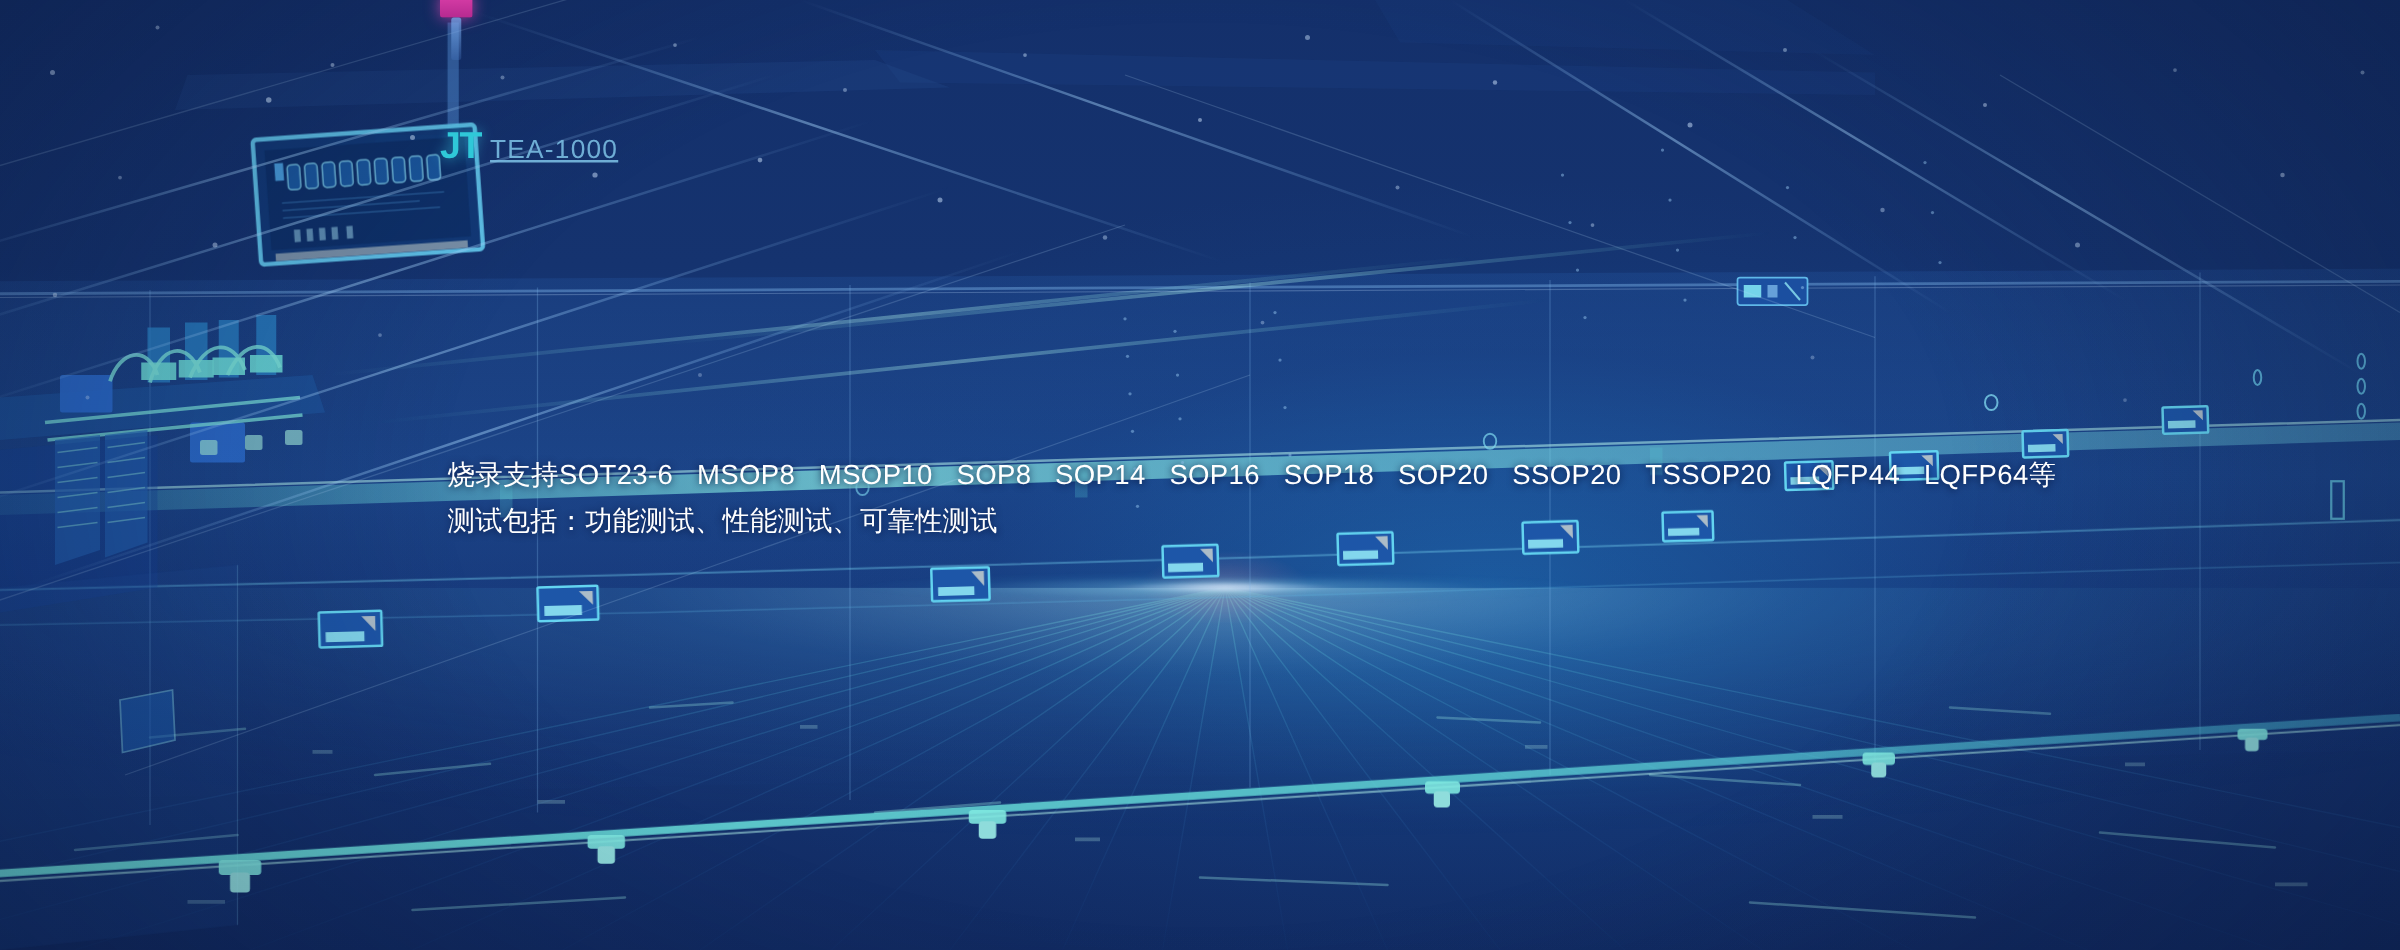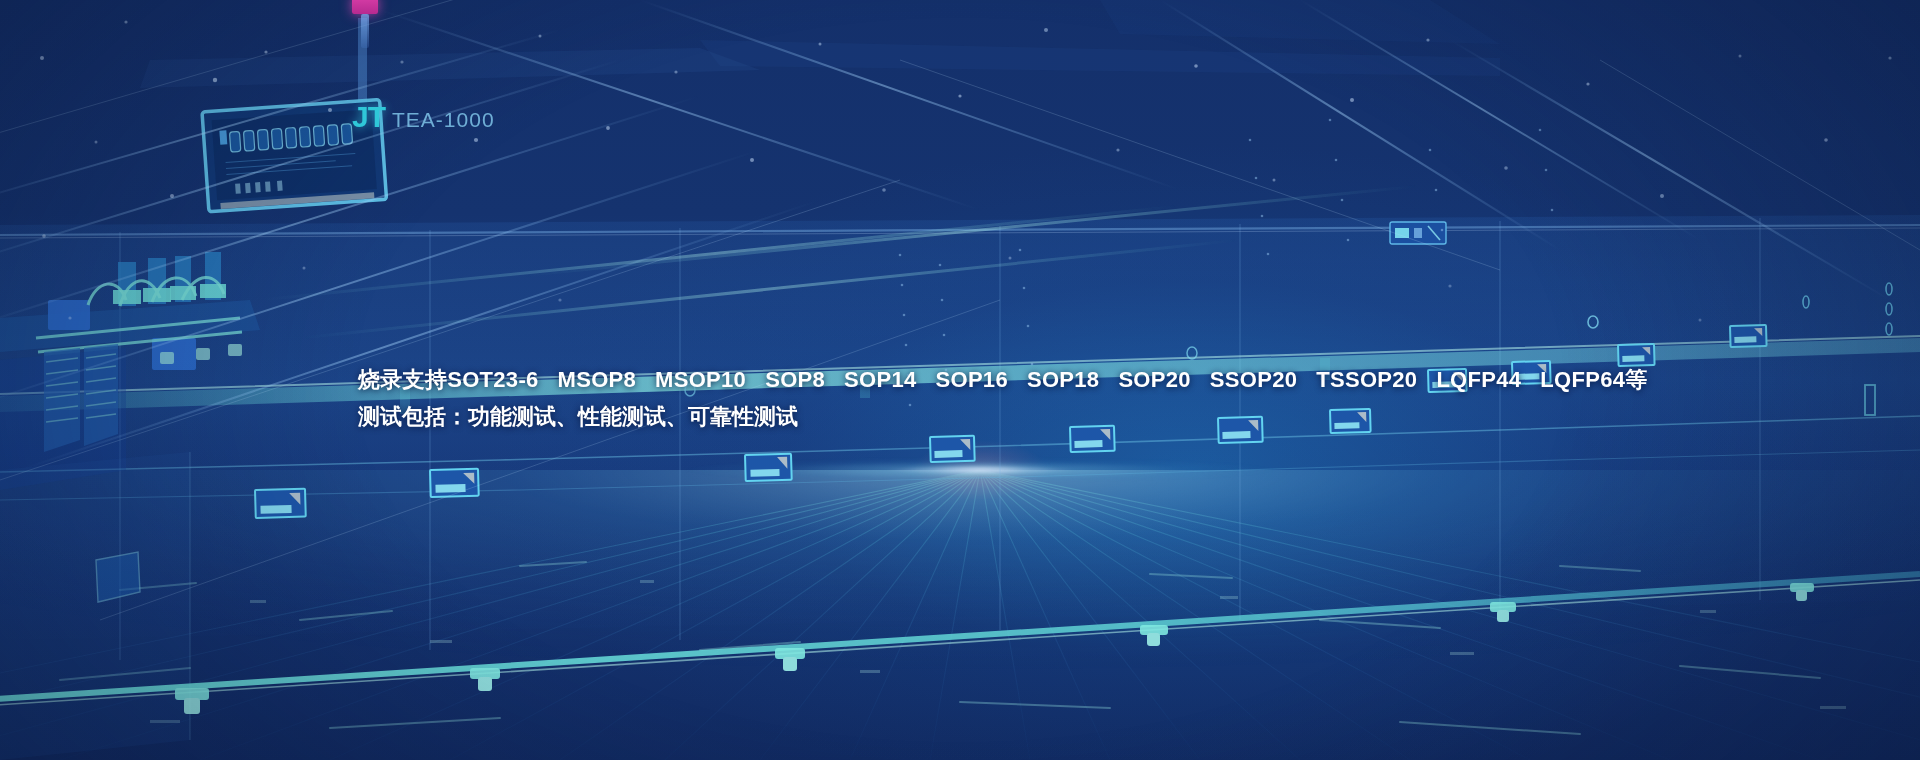--- a/index.html
+++ b/index.html
@@ -81,20 +81,21 @@
   .machine-label .jt {
     font-size: 30px; font-weight: bold; letter-spacing: -1px;
     color: #2fc8d8;
     text-shadow: 0 0 10px rgba(60,210,230,0.7);
     font-family: "Liberation Sans", sans-serif;
   }
   .machine-label .model {
     font-size: 21px; letter-spacing: 1px;
     color: #7fc4e8; opacity: 0.85;
     font-family: "Liberation Sans", sans-serif;
+    text-decoration: underline;
   }
 
   
   .fixture-top {
     position: absolute; left: 352px; top: -4px;
     width: 26px; height: 18px;
     background: linear-gradient(180deg, #d93ea8, #b62a90);
     box-shadow: 0 0 12px rgba(230,70,180,0.75);
     border-radius: 2px;
   }
@@ -125,21 +126,20 @@
     font-family: "Liberation Sans", "DejaVu Sans", sans-serif;
   }
   .sub-list { margin: 0; padding: 0; list-style: none; }
   .sub-line {
     font-size: 22px;
     color: #ffffff;
     line-height: 1;
     white-space: nowrap;
     text-shadow: 0 1px 6px rgba(5,20,60,0.9);
     font-family: "Liberation Sans", "DejaVu Sans", sans-serif;
-    font-weight: bold;
   }
   .sub-line.pkg { margin-top: 57px; letter-spacing: 0.3px; }
   .sub-line.test { margin-top: 15px; }
   .sub-line.mark { margin-top: 27px; }
   .pkg .pkg-item { margin-right: 19px; }
   .pkg .pkg-item:last-child { margin-right: 0; }
   .pkg .pkg-lead { margin-right: 19px; }
 </style>
 </head>
 <body>

